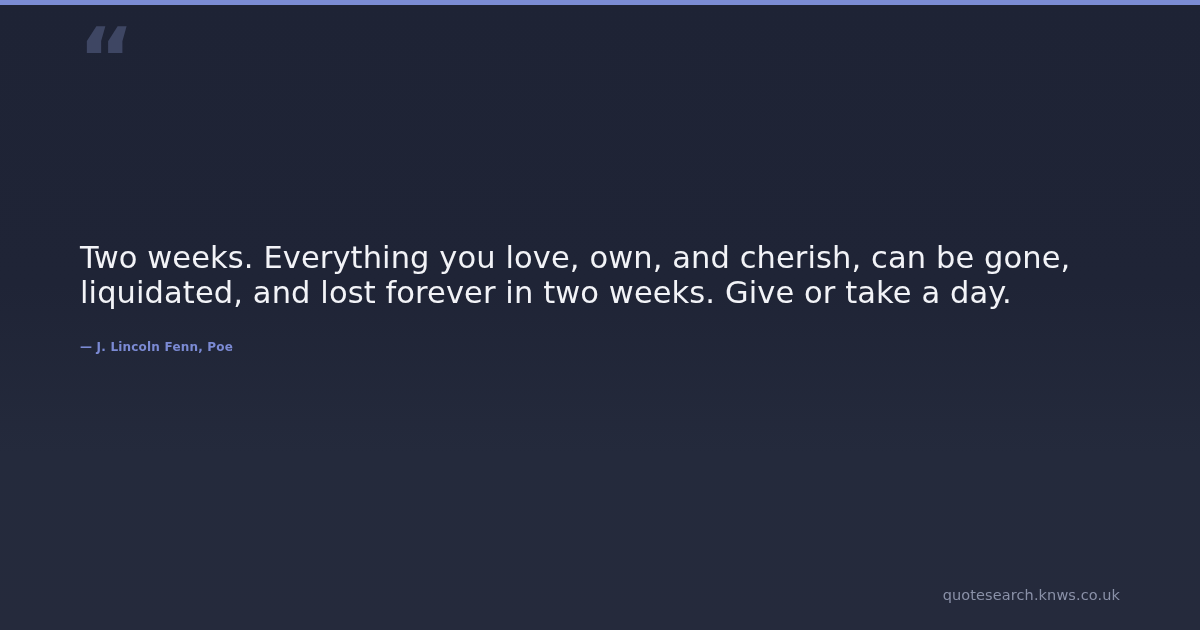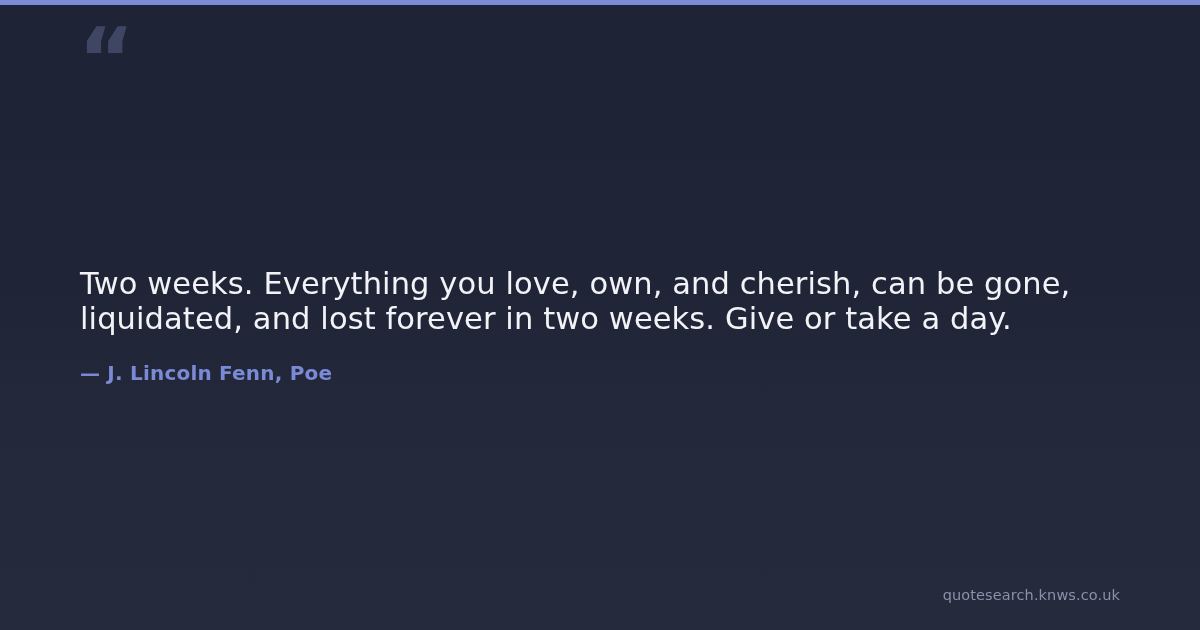--- a/index.html
+++ b/index.html
@@ -53,27 +53,26 @@
   }
 
   .quote-text {
     font-family: "DejaVu Sans", sans-serif;
     font-size: 30.5px;
     font-weight: 400;
     line-height: 35px;
     color: #f2f3f7;
     letter-spacing: 0.1px;
     white-space: pre-wrap;
-    margin-top: 26px;
   }
 
   .attribution {
     margin-top: 24px;
     font-family: "DejaVu Sans", sans-serif;
-    font-size: 20px;
+    font-size: 12px;
     font-weight: 700;
     line-height: 26px;
     color: #7b8ad4;
     letter-spacing: 0.2px;
   }
 
   .footer-url {
     position: absolute;
     right: 80px;
     bottom: 26px;

